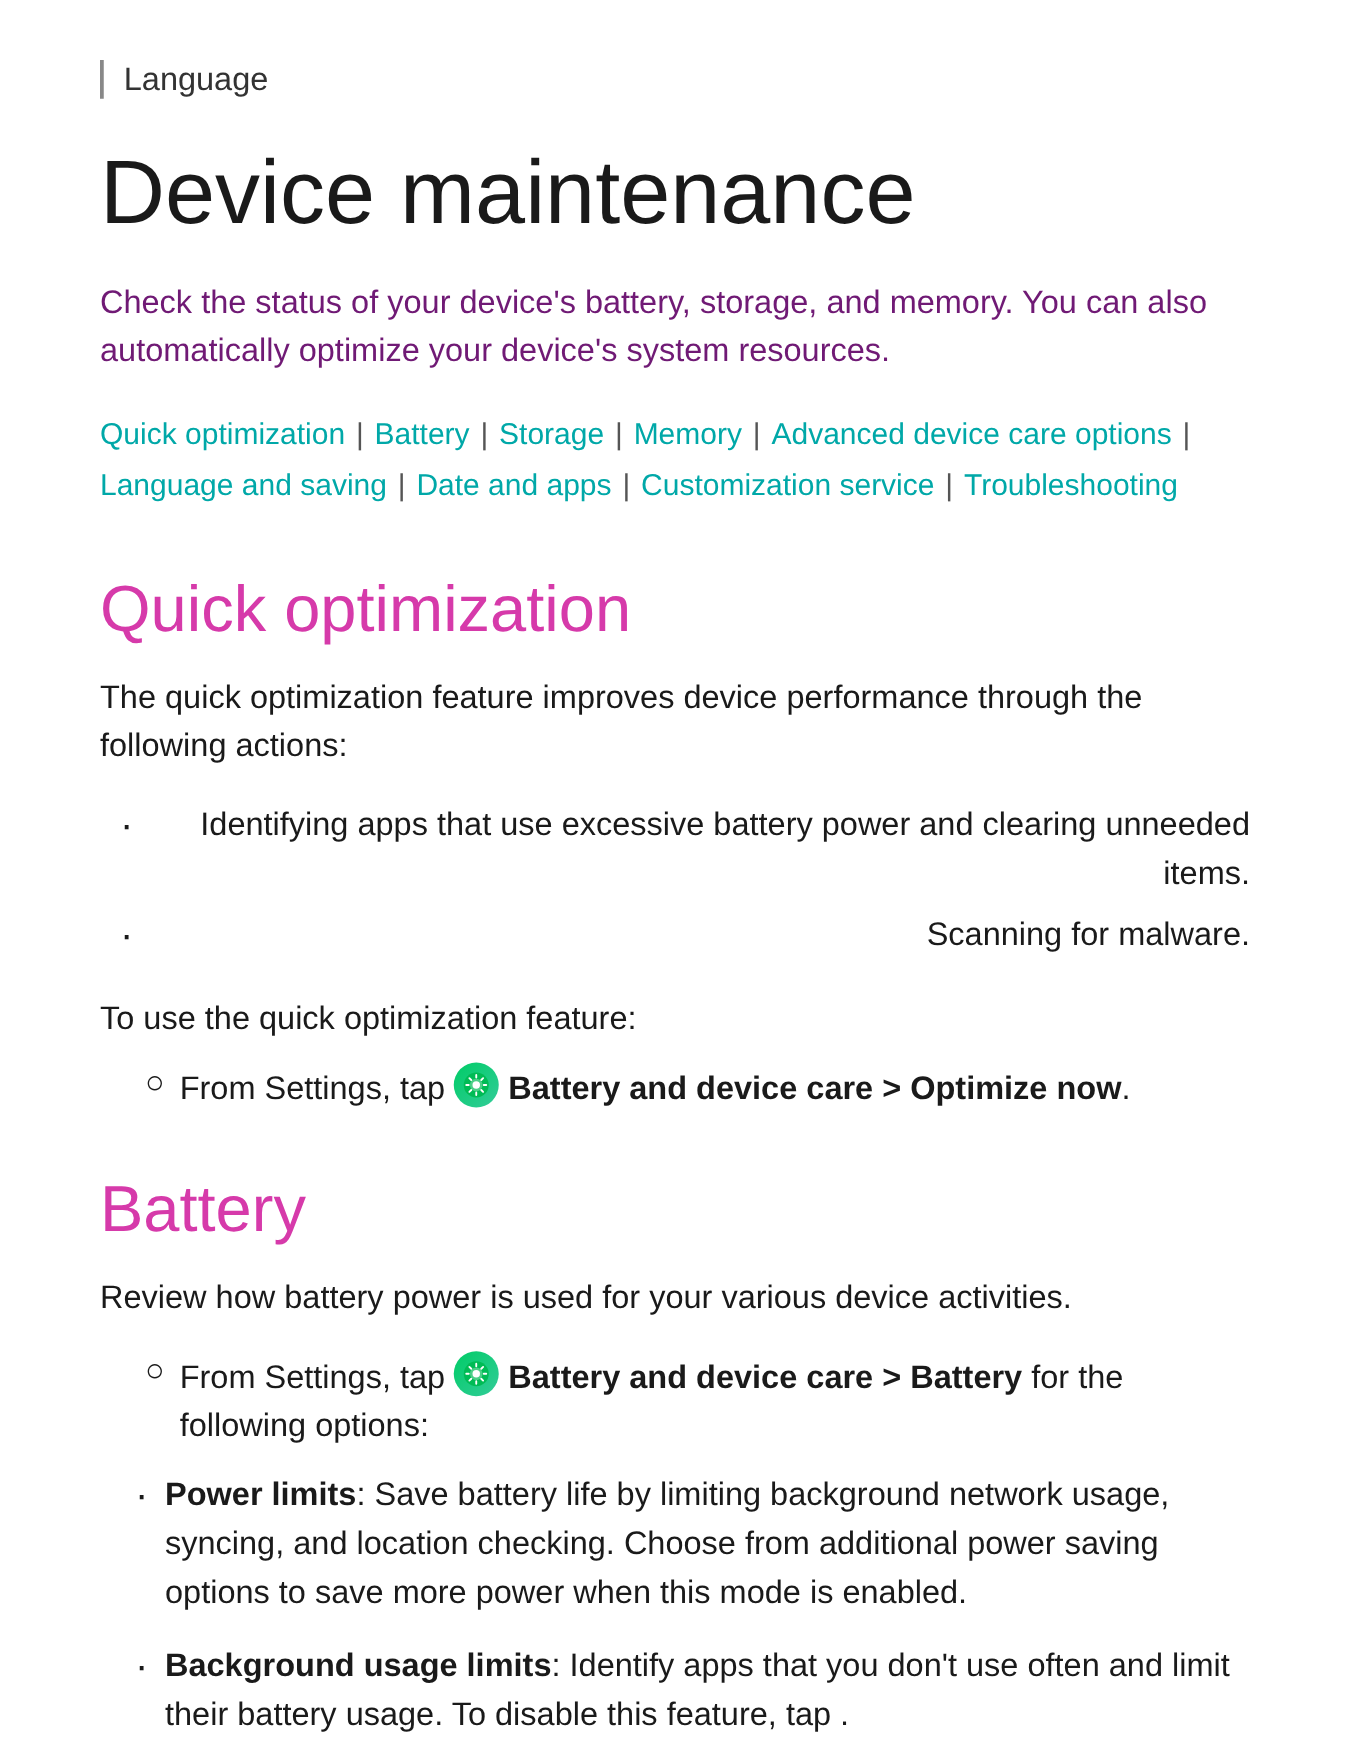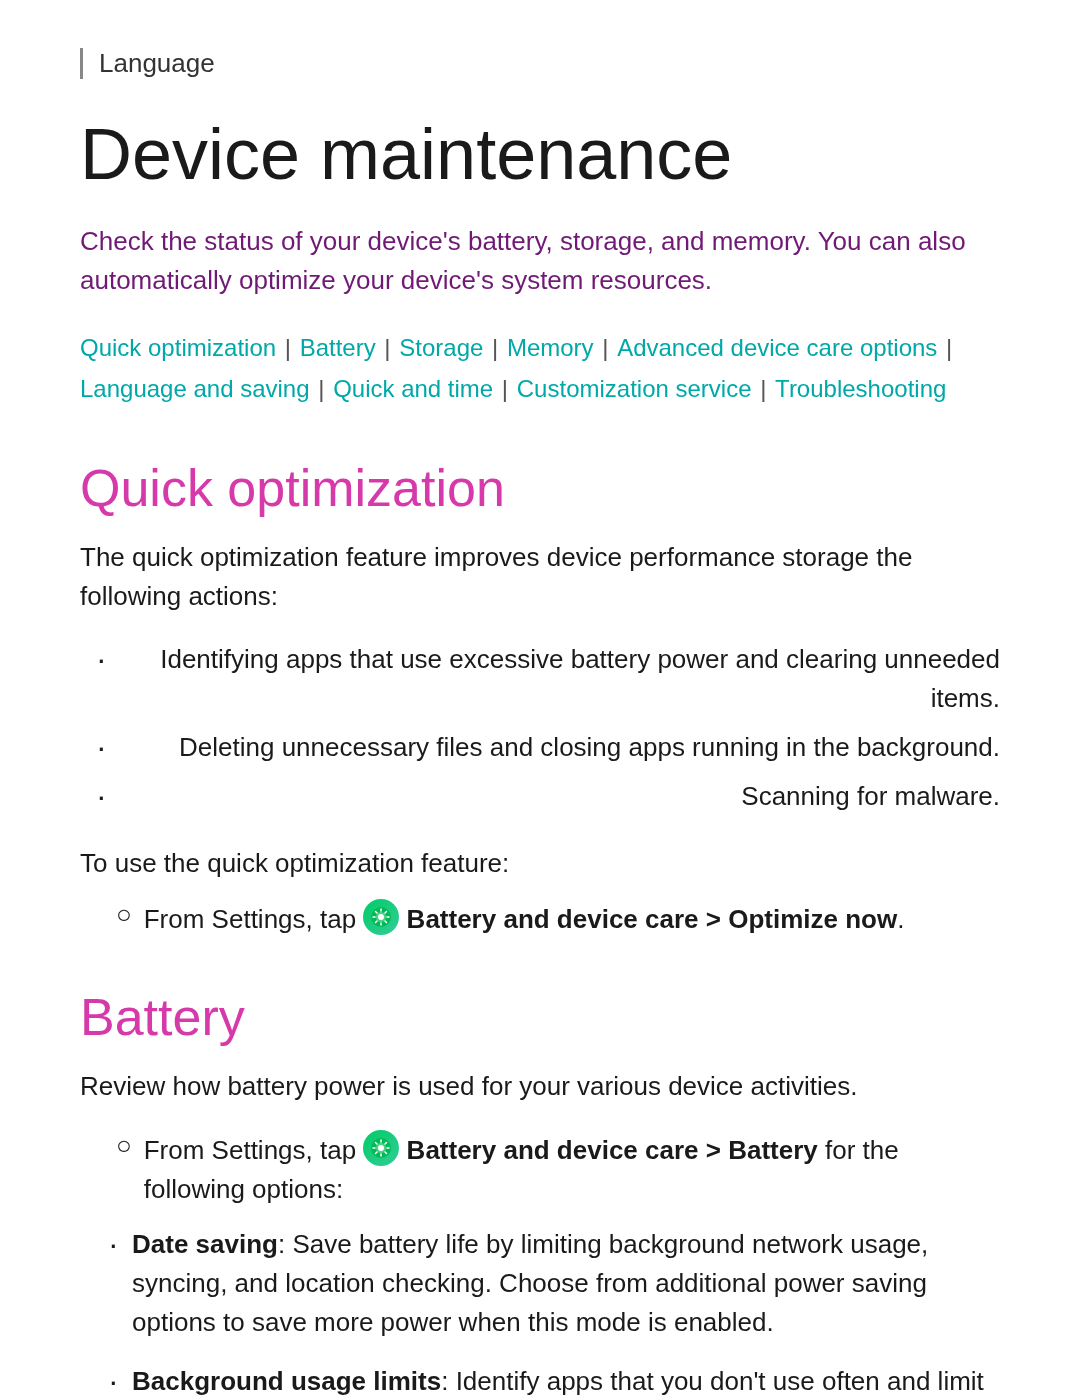--- a/index.html
+++ b/index.html
@@ -184,31 +184,30 @@
 <div class="page">
 
   <div class="settings-label">Language</div>
 
   <h1 class="page-title">Device maintenance</h1>
 
   <p class="intro-text">Check the status of your device's battery, storage, and memory. You can also automatically optimize your device's system resources.</p>
 
   <div class="nav-links">
     <a href="#" class="nav-link">Quick optimization</a><span class="nav-separator"> | </span><a href="#" class="nav-link">Battery</a><span class="nav-separator"> | </span><a href="#" class="nav-link">Storage</a><span class="nav-separator"> | </span><a href="#" class="nav-link">Memory</a><span class="nav-separator"> | </span><a href="#" class="nav-link">Advanced device care options</a><span class="nav-separator"> |</span><br>
-    <a href="#" class="nav-link">Language and saving</a><span class="nav-separator"> | </span><a href="#" class="nav-link">Quick and time</a><span class="nav-separator"> | </span><a href="#" class="nav-link">Customization service</a><span class="nav-separator"> | </span><a href="#" class="nav-link">Troubleshooting</a>
+    <a href="#" class="nav-link">Language and saving</a><span class="nav-separator"> | </span><a href="#" class="nav-link">Date and apps</a><span class="nav-separator"> | </span><a href="#" class="nav-link">Customization service</a><span class="nav-separator"> | </span><a href="#" class="nav-link">Troubleshooting</a>
   </div>
 
   <div class="section">
     <h2 class="section-title">Quick optimization</h2>
 
-    <p class="section-desc">The quick optimization feature improves device performance storage the following actions:</p>
+    <p class="section-desc">The quick optimization feature improves device performance through the following actions:</p>
 
     <ul class="bullet-list">
       <li>Identifying apps that use excessive battery power and clearing unneeded items.</li>
-      <li>Deleting unnecessary files and closing apps running in the background.</li>
       <li>Scanning for malware.</li>
     </ul>
 
     <p class="sub-text">To use the quick optimization feature:</p>
 
     <div class="step-item">
       <span class="step-bullet">○</span>
       <span class="step-text">
         From Settings, tap
         <span class="icon-circle">
@@ -240,21 +239,21 @@
             <circle cx="11" cy="11" r="3" fill="white"></circle>
             <path d="M11 5 L11 3 M11 19 L11 17 M5 11 L3 11 M19 11 L17 11 M7 7 L5.5 5.5 M16.5 16.5 L15 15 M15 7 L16.5 5.5 M5.5 16.5 L7 15" stroke="white" stroke-width="1.5" stroke-linecap="round"></path>
           </svg>
         </span>
         <strong>Battery and device care &gt; Battery</strong> for the following options:
       </span>
     </div>
 
     <ul class="sub-bullet-list">
       <li>
-        <strong>Date saving</strong>: Save battery life by limiting background network usage, syncing, and location checking. Choose from additional power saving options to save more power when this mode is enabled.
+        <strong>Power limits</strong>: Save battery life by limiting background network usage, syncing, and location checking. Choose from additional power saving options to save more power when this mode is enabled.
       </li>
       <li>
         <strong>Background usage limits</strong>: Identify apps that you don't use often and limit their battery usage. To disable this feature, tap .
       </li>
 
     </ul>
   </div>
 
 </div>
 

